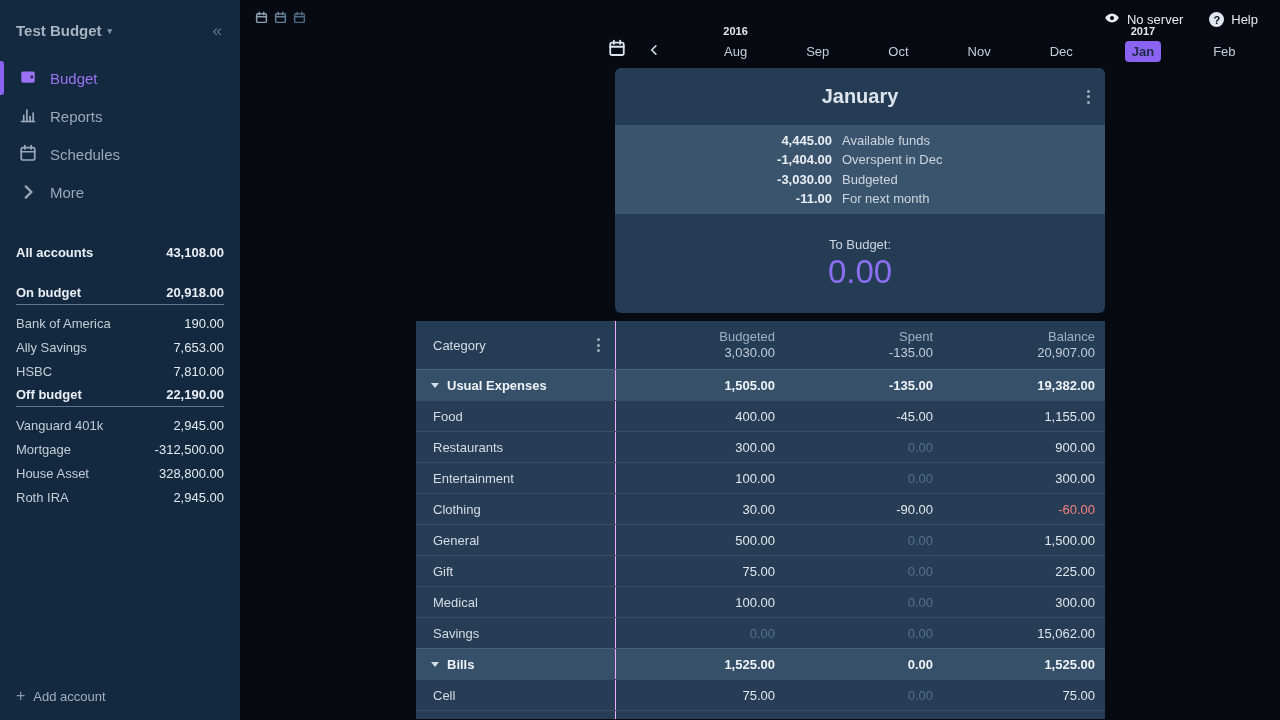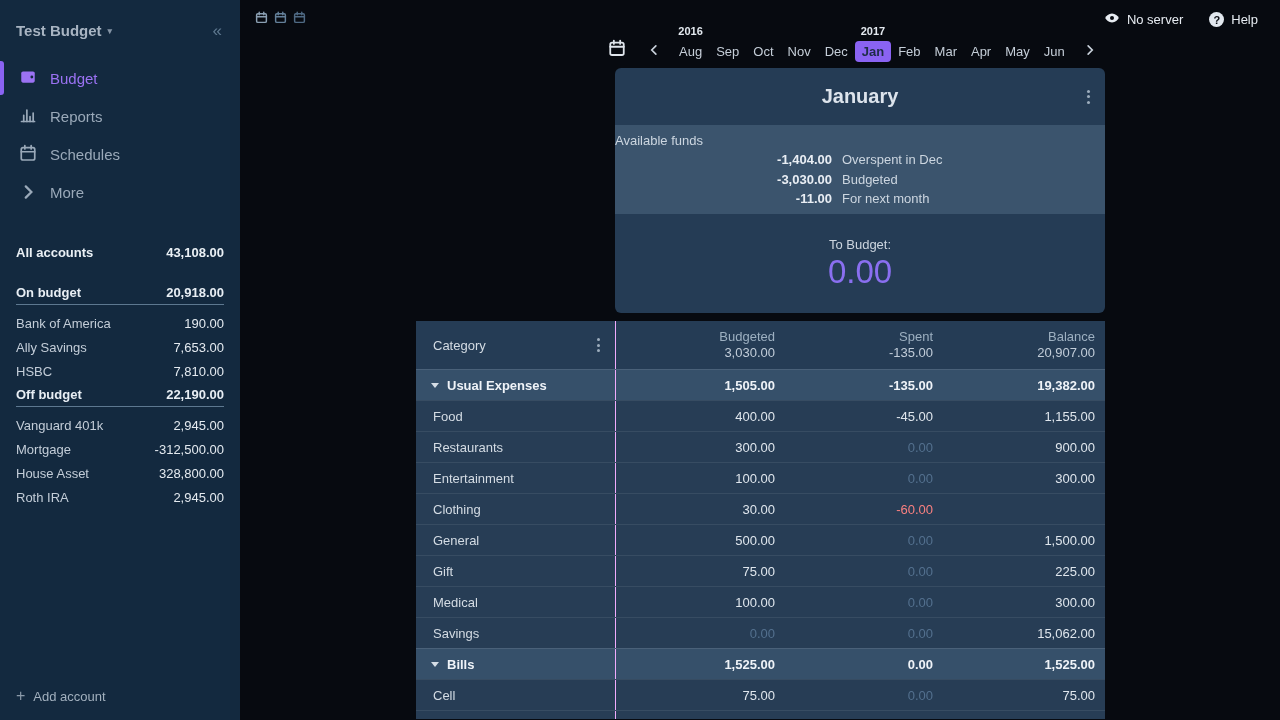--- a/index.html
+++ b/index.html
@@ -61,21 +61,21 @@
   .month-nav { position:absolute; left:368px; top:26px; width:486px; height:36px;
     display:flex; align-items:flex-end; }
   .mn-cal { color:#dfe5ec; background:none; border:none; cursor:pointer;
     margin-right:16px; padding:0 0 2px 0; }
   .mn-cal svg { width:18px; height:18px; }
   .mn-arrow { background:none; border:none; color:#c9d2dc; cursor:pointer;
     padding:0 6px 3px 6px; }
   .mn-arrow svg { width:12px; height:12px; }
   .months { display:flex; align-items:flex-end; margin:0 6px; }
   .month { position:relative; padding:3px 7px; font-size:13px; color:#c5ced8;
-    cursor:pointer; border-radius:4px; }
+    cursor:pointer; border-radius:4px;margin-left:45px; }
   .month .year { position:absolute; top:-16px; left:50%; transform:translateX(-50%);
     font-size:11px; font-weight:bold; color:#e3e9ef; }
   .month.selected { background:#8a63f2; color:#1d2c45; font-weight:bold; }
 
   
   .card { position:absolute; left:375px; top:68px; width:490px; height:245px;
     border-radius:6px; overflow:hidden; display:flex; flex-direction:column; }
   .card-header { height:57px; background:#253c55; display:flex; align-items:center;
     justify-content:center; position:relative; }
   .card-title { color:#dde4ec; font-size:20px; font-weight:bold; }
@@ -306,20 +306,21 @@
       <div class="card-header">
         <span class="card-title">January</span>
         <button class="card-kebab kebab-btn">
             <i></i>
             <i></i>
             <i></i>
           </button>
       </div>
       <div class="card-summary">
         <div class="sum-row">
+          <span class="sum-amt">4,445.00</span>
           <span class="sum-label">Available funds</span>
         </div>
         <div class="sum-row">
           <span class="sum-amt">-1,404.00</span>
           <span class="sum-label">Overspent in Dec</span>
         </div>
         <div class="sum-row">
           <span class="sum-amt">-3,030.00</span>
           <span class="sum-label">Budgeted</span>
         </div>
@@ -382,20 +383,21 @@
       </div>
       <div class="trow">
         <div class="cell cname">Entertainment</div>
         <div class="cell cnum">100.00</div>
         <div class="cell cnum dim">0.00</div>
         <div class="cell cnum">300.00</div>
       </div>
       <div class="trow">
         <div class="cell cname">Clothing</div>
         <div class="cell cnum">30.00</div>
+        <div class="cell cnum">-90.00</div>
         <div class="cell cnum neg">-60.00</div>
       </div>
       <div class="trow">
         <div class="cell cname">General</div>
         <div class="cell cnum">500.00</div>
         <div class="cell cnum dim">0.00</div>
         <div class="cell cnum">1,500.00</div>
       </div>
       <div class="trow">
         <div class="cell cname">Gift</div>

